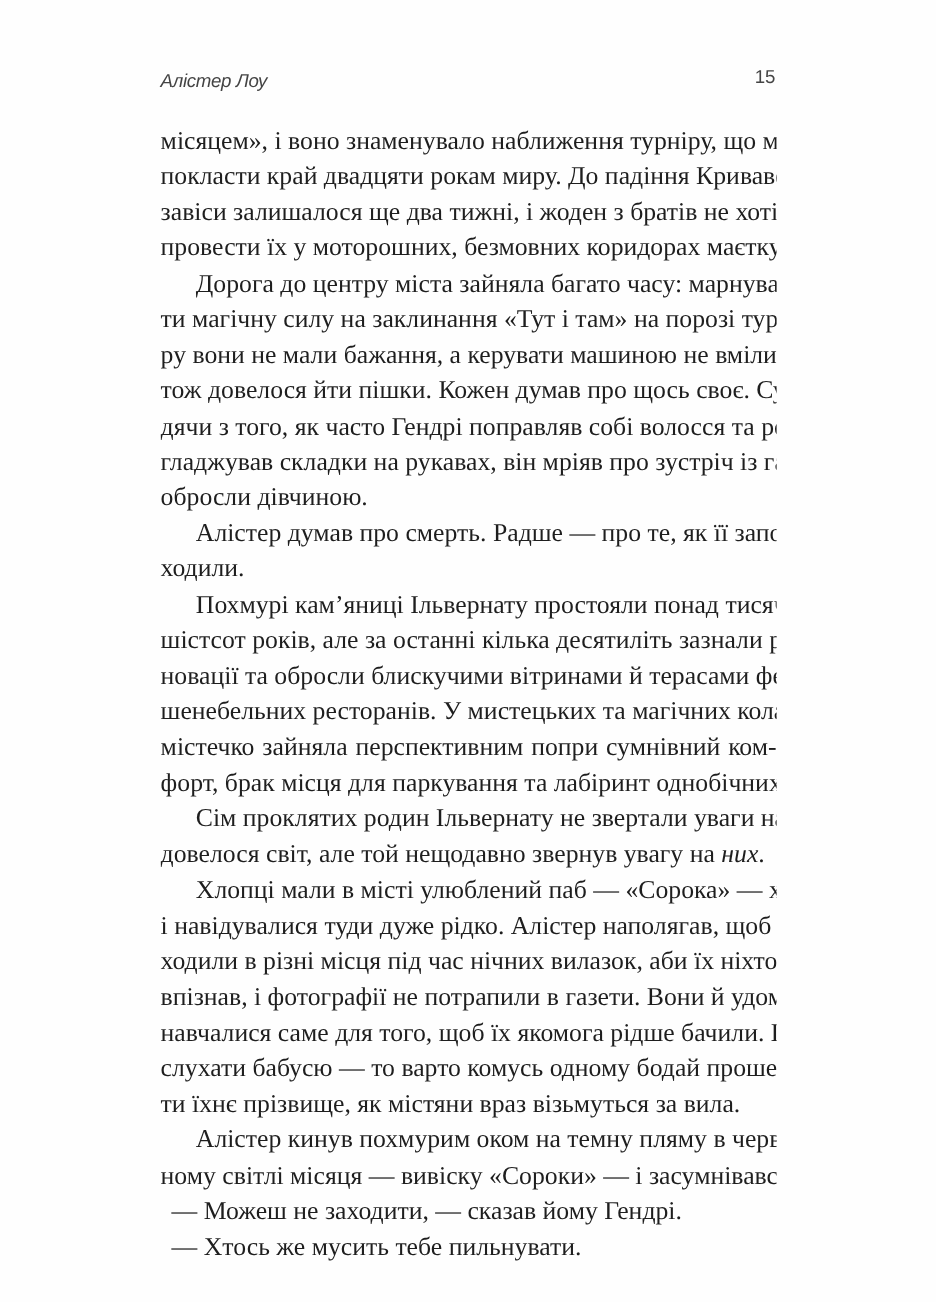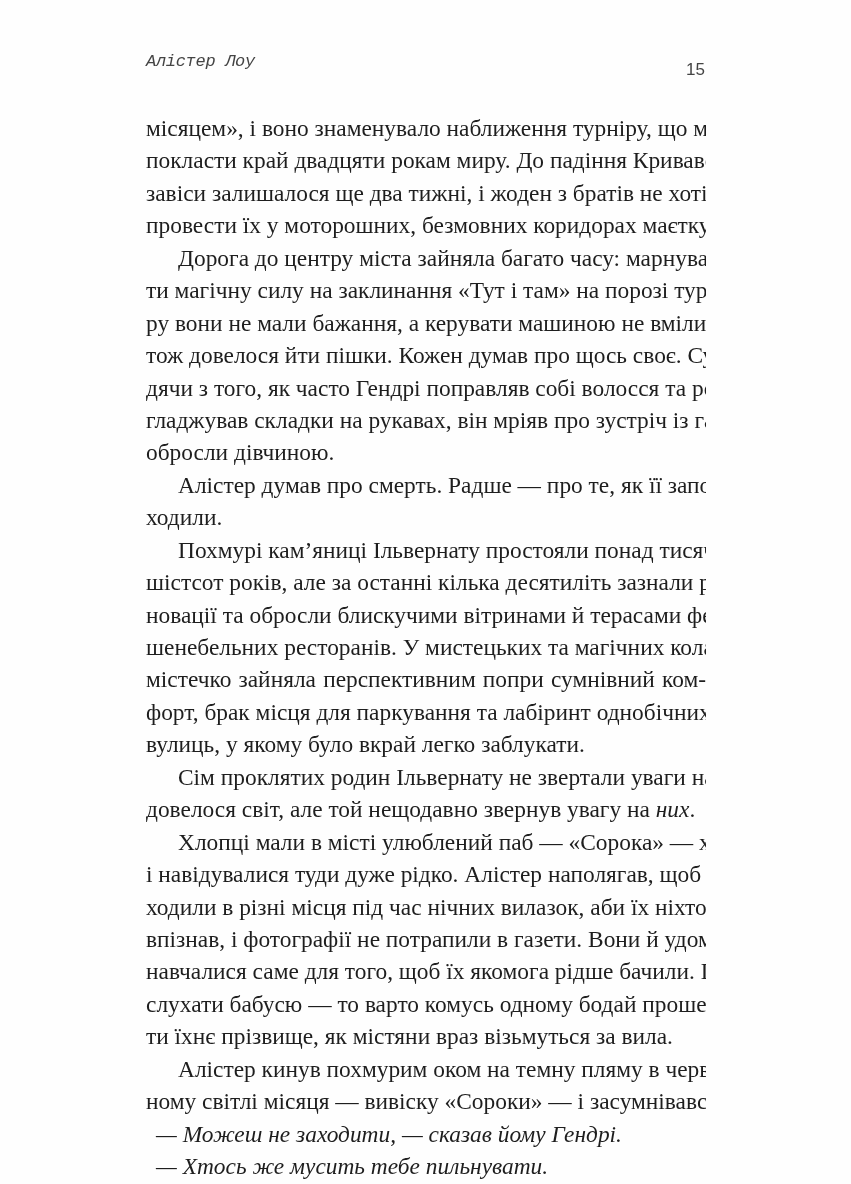--- a/index.html
+++ b/index.html
@@ -1,24 +1,24 @@
 <!DOCTYPE html>
 <html><head>
 <meta charset="utf-8">
 <style>
   html, body { margin: 0; padding: 0; }
   body { width: 851px; height: 1184px; background: #ffffff; position: relative; overflow: hidden; }
   .page { position: absolute; left: 0; top: 0; width: 851px; height: 1184px; background: #fefefe; }
-  .running-head { position: absolute; left: 146px; top: 52px; font-family: Liberation Mono, monospace; font-style: italic; font-size: 17px; color: #444; letter-spacing: -0.3px; text-align: center; }
+  .running-head { position: absolute; left: 146px; top: 64px; font-family: Liberation Sans, sans-serif; font-style: italic; font-size: 17px; color: #444; letter-spacing: -0.3px; text-align: center; }
   .page-number { position: absolute; right: 146px; top: 60px; font-family: Liberation Sans, sans-serif; font-size: 17px; color: #444; }
   .text-block { position: absolute; left: 146px; top: 112px; width: 560px; font-family: "Liberation Serif", serif; font-size: 23.4px; color: #1e1e1e; }
   .line { height: 32.45px; line-height: 32.45px; white-space: nowrap; text-align: justify; text-align-last: justify; overflow: hidden; }
   .line.last { text-align-last: left; }
   .line.indent { padding-left: 32px; }
-  .line.dialogue { padding-left: 10px; font-style: italic; }
+  .line.dialogue { padding-left: 10px; }
   .italic { font-style: italic; }
 </style>
 </head>
 <body>
 
 <div class="page">
   <div class="running-head">Алістер Лоу</div>
   <div class="page-number">15</div>
 
   <div class="text-block">
@@ -37,21 +37,20 @@
 
     <div class="line indent">Алістер думав про смерть. Радше — про те, як її запо-</div>
     <div class="line last">ходили.</div>
 
     <div class="line indent">Похмурі кам’яниці Ільвернату простояли понад тисячу</div>
     <div class="line">шістсот років, але за останні кілька десятиліть зазнали ре-</div>
     <div class="line">новації та обросли блискучими вітринами й терасами фе-</div>
     <div class="line">шенебельних ресторанів. У мистецьких та магічних колах</div>
     <div class="line">містечко зайняла перспективним попри сумнівний ком-</div>
     <div class="line">форт, брак місця для паркування та лабіринт однобічних</div>
-    <div class="line last">вулиць, у якому було вкрай легко заблукати.</div>
 
     <div class="line indent">Сім проклятих родин Ільвернату не звертали уваги на</div>
     <div class="line last"><span>довелося світ, але той нещодавно звернув увагу на </span><span class="italic">них</span><span>.</span></div>
 
     <div class="line indent">Хлопці мали в місті улюблений паб — «Сорока» — хоч</div>
     <div class="line">і навідувалися туди дуже рідко. Алістер наполягав, щоб вони</div>
     <div class="line">ходили в різні місця під час нічних вилазок, аби їх ніхто не</div>
     <div class="line">впізнав, і фотографії не потрапили в газети. Вони й удома</div>
     <div class="line">навчалися саме для того, щоб їх якомога рідше бачили. По-</div>
     <div class="line">слухати бабусю — то варто комусь одному бодай прошепоті-</div>

